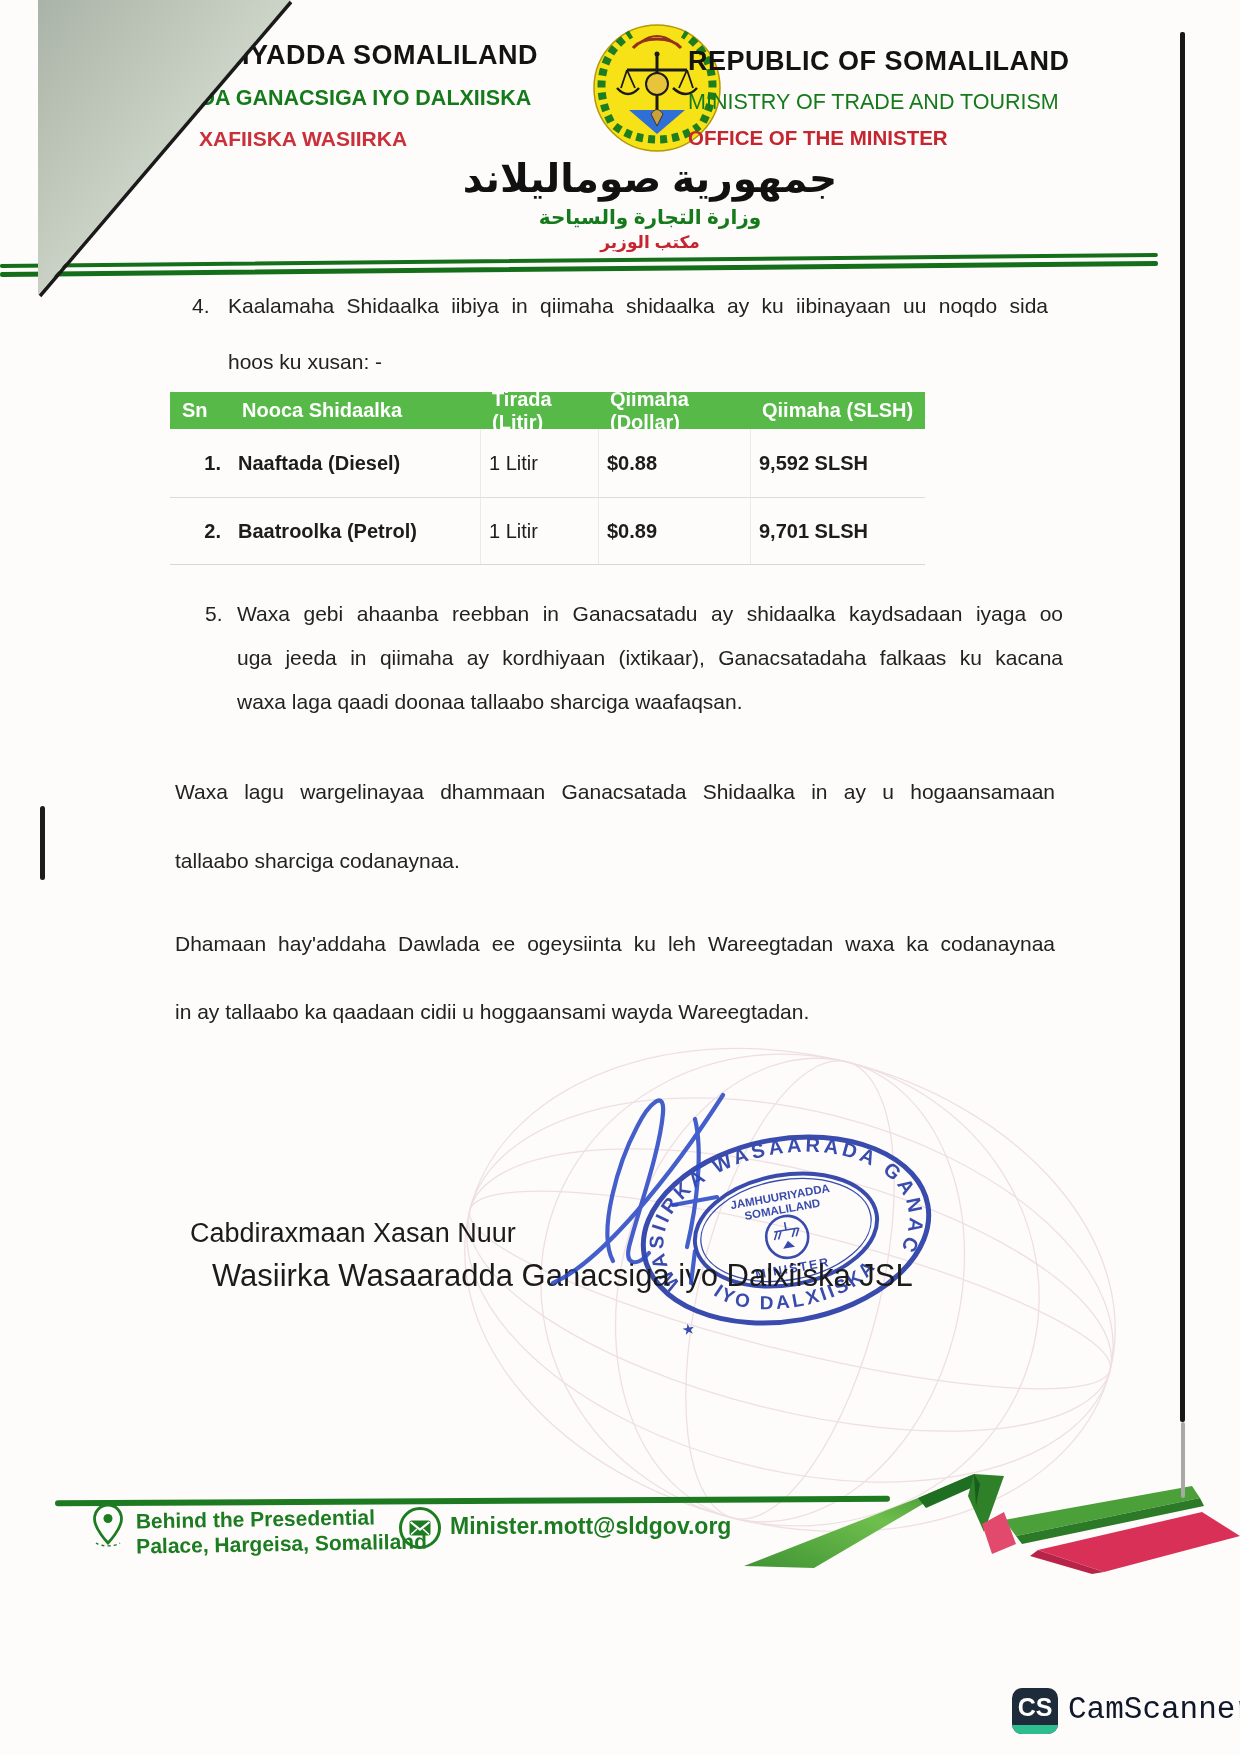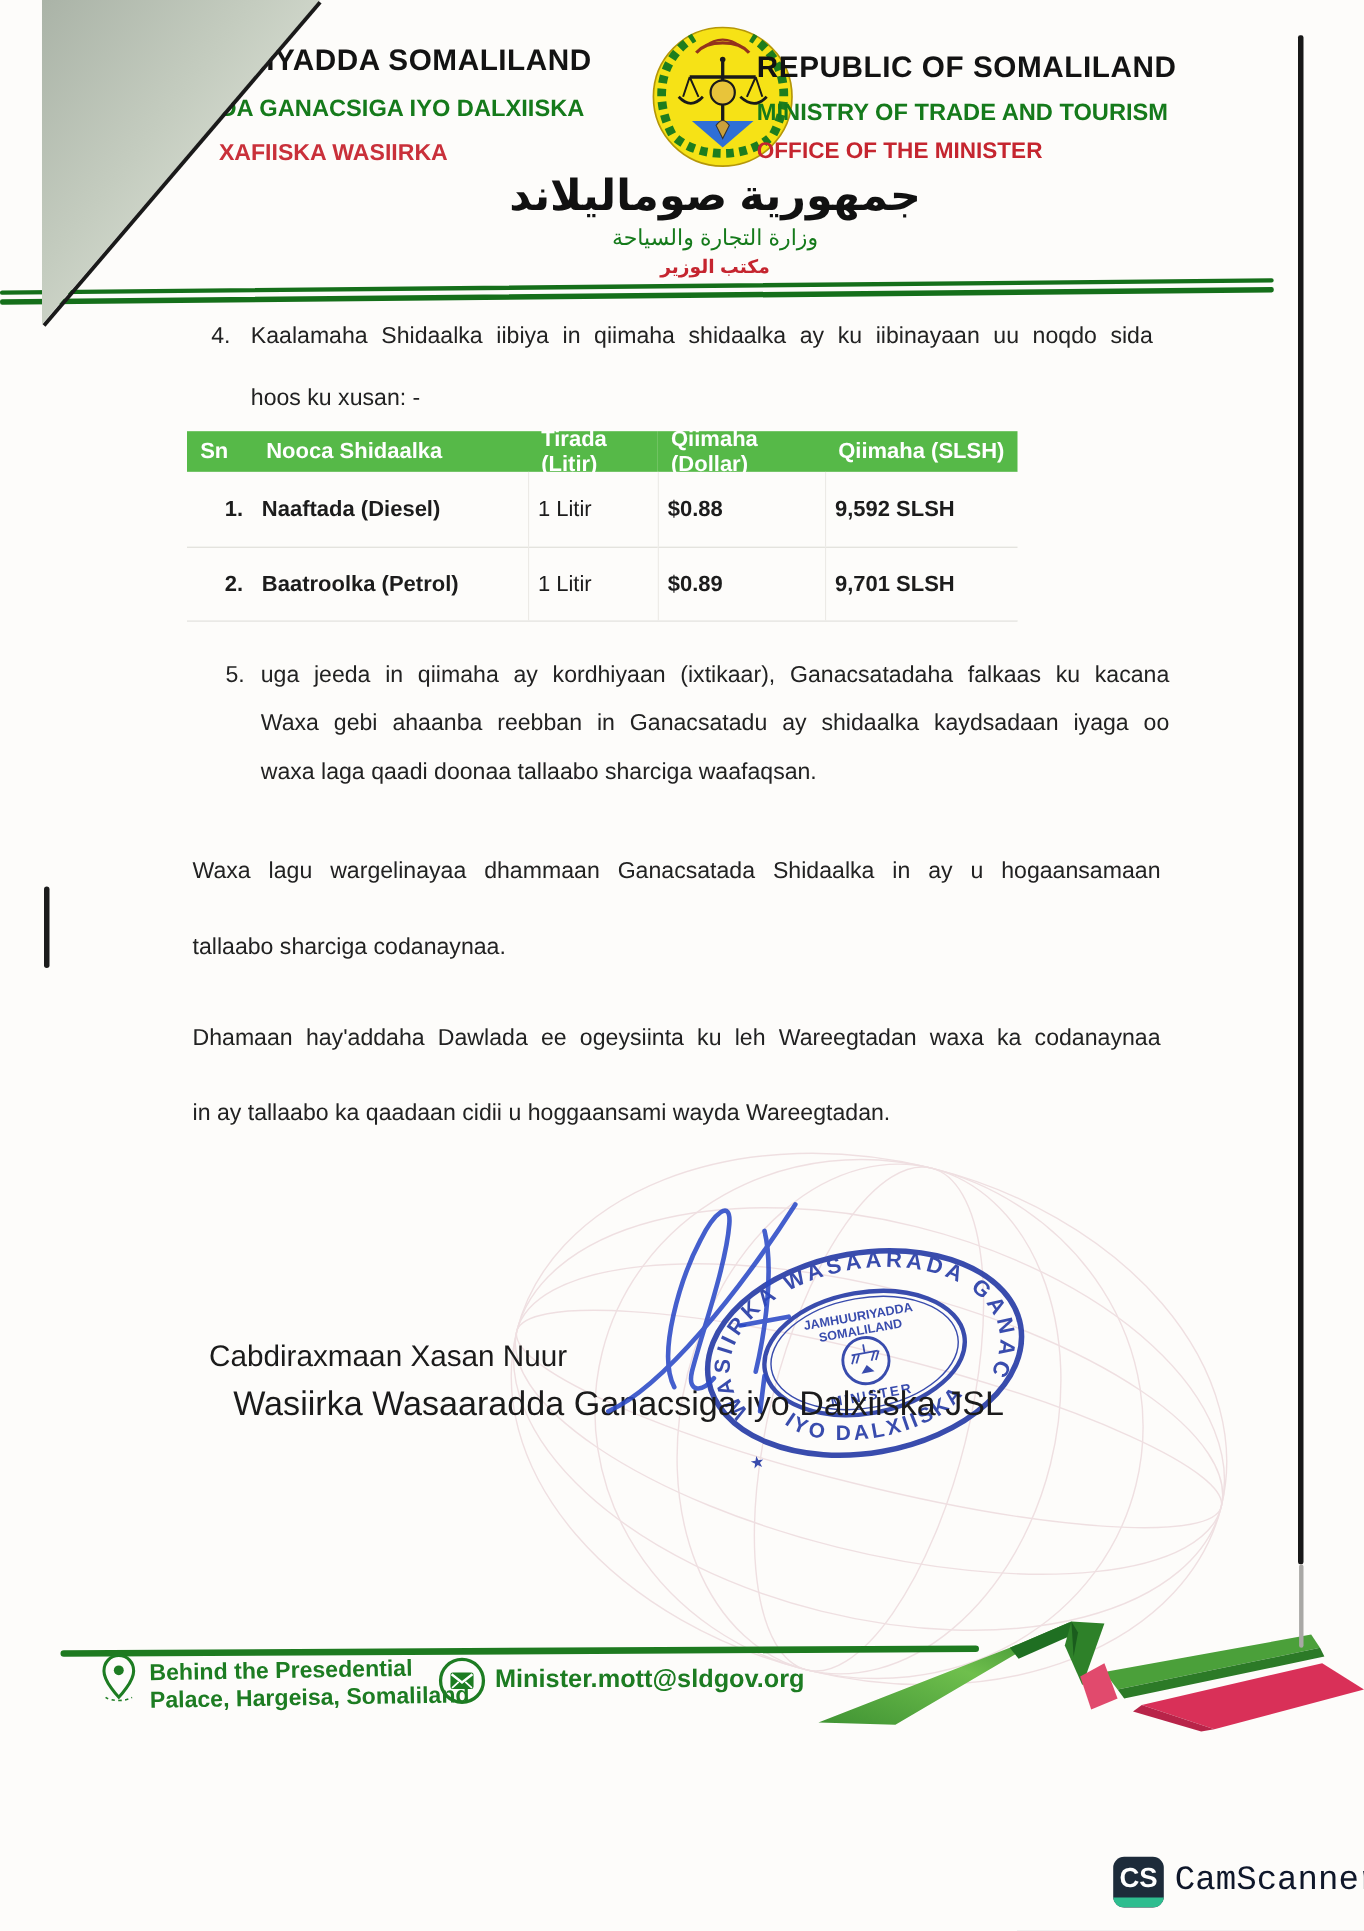--- a/index.html
+++ b/index.html
@@ -13,25 +13,25 @@
   
   .fold-tri{position:absolute;left:38px;top:0;width:253px;height:295px;
     clip-path:polygon(0 0,100% 0,0 100%);
     background:linear-gradient(128deg,#aab3a7 0%,#c4ccbf 40%,#dde2d7 75%,#eef0ea 100%);}
   .fold-edge{position:absolute;left:0;top:0;pointer-events:none;}
 
   
   .hdr-line{position:absolute;white-space:nowrap;font-weight:bold;}
   .hdr-right{position:absolute;left:688px;top:46px;width:364px;}
   .hdr-right .r1{font-size:27px;font-weight:bold;color:#131313;letter-spacing:.5px;}
-  .hdr-right .r2{font-size:21.5px;font-weight:bold;color:#157a1b;margin-top:13px;}
+  .hdr-right .r2{font-size:21.5px;font-weight:normal;color:#157a1b;margin-top:13px;}
   .hdr-right .r3{font-size:20.5px;font-weight:bold;color:#c5252f;margin-top:11px;}
   .arabic{position:absolute;left:452px;top:156px;width:396px;text-align:center;direction:rtl;}
   .arabic .a1{font-size:39px;font-weight:bold;color:#111;line-height:46px;}
-  .arabic .a2{font-size:20px;font-weight:normal;color:#157a1b;line-height:26px;margin-top:2px;}
+  .arabic .a2{font-size:20px;font-weight:bold;color:#157a1b;line-height:26px;margin-top:2px;}
   .arabic .a3{font-size:17px;font-weight:bold;color:#c5252f;line-height:22px;margin-top:2px;}
 
   .divider{position:absolute;left:0;top:264px;width:1158px;transform:rotate(-0.55deg);transform-origin:left center;}
   .divider .d1{height:4px;background:#156f1a;border-radius:2px;}
   .divider .d2{height:5px;background:#156f1a;margin-top:4px;border-radius:2px;}
 
   
   .ptext{font-size:21px;color:#222;}
   .pline{width:880px;margin-top:30px;}
   .j{text-align:justify;text-align-last:justify;}
@@ -152,22 +152,22 @@
 
     <div class="td sn r2c">2.</div>
     <div class="td fw r2c">Baatroolka (Petrol)</div>
     <div class="td cb r2c">1 Litir</div>
     <div class="td cb fw r2c">$0.89</div>
     <div class="td cb fw r2c">9,701 SLSH</div>
   </div>
 
   <div class="abs ptext numitem" style="left:205px;top:592px;padding-left:32px;line-height:44px;">
     <span class="num">5.</span>
+    <div class="j" style="width:826px;">Waxa gebi ahaanba reebban in Ganacsatadu ay shidaalka kaydsadaan iyaga oo</div>
     <div class="j" style="width:826px;">uga jeeda in qiimaha ay kordhiyaan (ixtikaar), Ganacsatadaha falkaas ku kacana</div>
-    <div class="j" style="width:826px;">Waxa gebi ahaanba reebban in Ganacsatadu ay shidaalka kaydsadaan iyaga oo</div>
     <div>waxa laga qaadi doonaa tallaabo sharciga waafaqsan.</div>
   </div>
 
   <div class="abs ptext" style="left:175px;top:742px;line-height:39px;">
     <div class="pline j">Waxa lagu wargelinayaa dhammaan Ganacsatada Shidaalka in ay u hogaansamaan</div>
     <div class="pline">tallaabo sharciga codanaynaa.</div>
   </div>
 
   <div class="abs ptext" style="left:175px;top:895px;line-height:38px;">
     <div class="pline j">Dhamaan hay'addaha Dawlada ee ogeysiinta ku leh Wareegtadan waxa ka codanaynaa</div>

